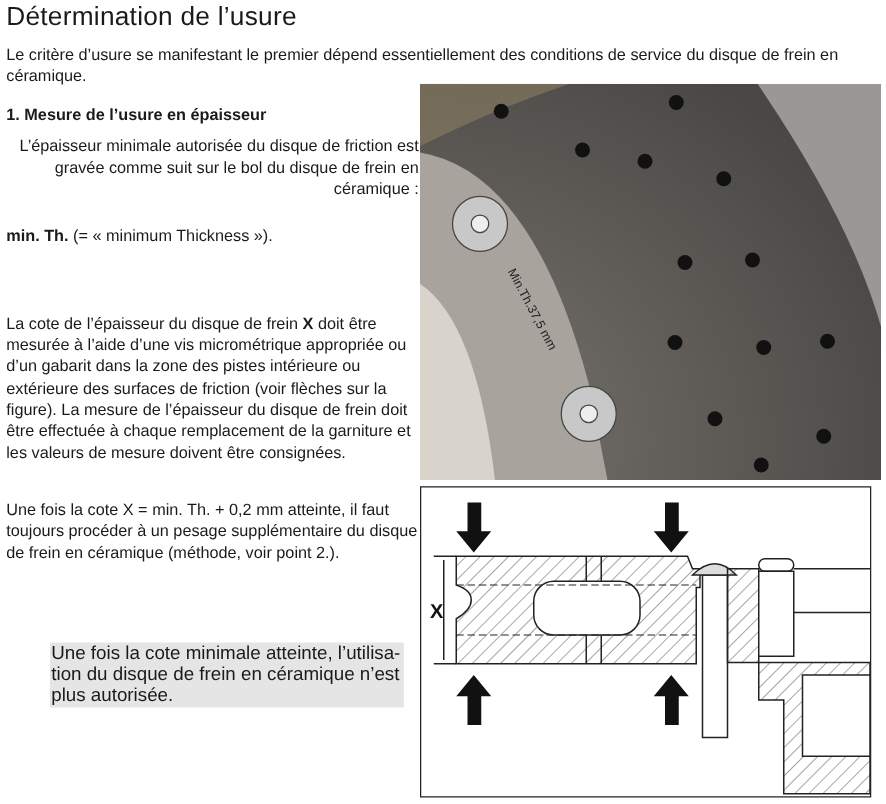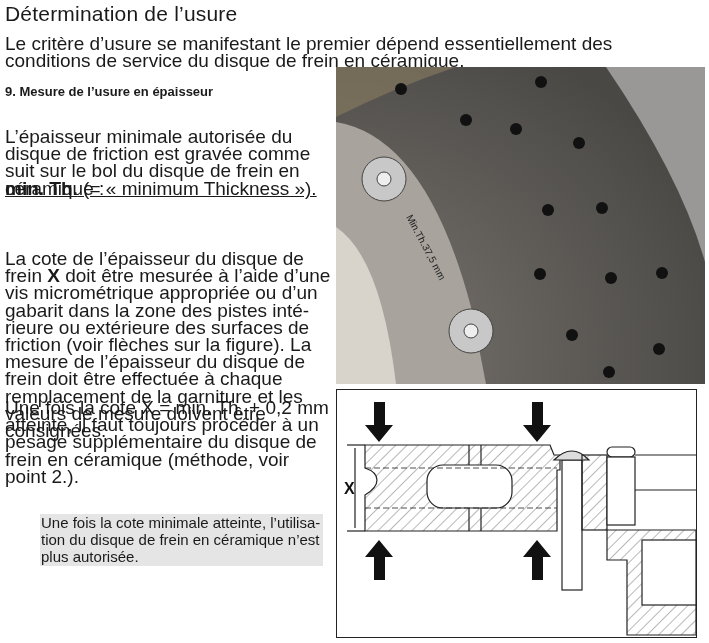--- a/index.html
+++ b/index.html
@@ -1,38 +1,38 @@
 <!DOCTYPE html>
 <html><head>
 <meta charset="utf-8">
 <style>
   html, body { margin:0; padding:0; background:#ffffff; }
   body { width:709px; height:643px; position:relative; overflow:hidden;
          font-family:"Liberation Sans", sans-serif; color:#1a1a1a; }
   .title { position:absolute; left:5px; top:2px; font-size:21px; font-weight:normal; letter-spacing:0.2px; }
-  .p { position:absolute; font-size:19px; line-height:17.2px; }
+  .p { position:absolute; font-size:13px; line-height:17.2px; }
   .intro { left:5px; top:35px; width:690px; }
   .h2 { position:absolute; left:5px; top:84px; font-size:13px; font-weight:bold; }
-  .p1 { left:5px; top:128px; width:330px; }
-  .p2 { left:5px; top:180px; width:330px;text-decoration:underline; }
+  .p1 { left:5px; top:108px; width:330px;text-align:right; }
+  .p2 { left:5px; top:180px; width:330px; }
   .p3 { left:5px; top:250px; width:330px; }
   .p4 { left:5px; top:379px; width:330px;margin-top:20px; }
   .note { position:absolute; left:40px; top:514px; width:282px; background:#e5e5e5;
           font-size:15px; line-height:17.2px; padding:0 0 0 1px; }
   .photo { position:absolute; left:336px; top:67px; width:369px; height:317px; overflow:hidden; }
   .diagram { position:absolute; left:336px; top:389px; width:359px; height:247px;
              border:1.5px solid #222; background:#fff; }
   b { font-weight:bold; }
 </style>
 </head>
 <body>
 
 <div class="title">Détermination de l’usure</div>
 <div class="p intro">Le critère d’usure se manifestant le premier dépend essentiellement des conditions de service du disque de frein en céramique.</div>
-<div class="h2">9. Mesure de l’usure en épaisseur</div>
+<div class="h2">1. Mesure de l’usure en épaisseur</div>
 <div class="p p1">L’épaisseur minimale autorisée du disque de friction est gravée comme suit sur le bol du disque de frein en céramique :</div>
 <div class="p p2"><b>min. Th.</b><span> (= « minimum Thickness »).</span></div>
 <div class="p p3"><span>La cote de l’épaisseur du disque de frein </span><b>X</b><span> doit être mesurée à l’aide d’une vis micrométrique appro­priée ou d’un gabarit dans la zone des pistes inté­rieure ou extérieure des surfaces de friction (voir flèches sur la figure). La mesure de l’épaisseur du disque de frein doit être effectuée à chaque rempla­cement de la garniture et les valeurs de mesure doi­vent être consignées.</span></div>
 <div class="p p4">Une fois la cote X = min. Th. + 0,2 mm atteinte, il faut toujours procéder à un pesage supplémentaire du disque de frein en céramique (méthode, voir point 2.).</div>
 <div class="note">Une fois la cote minimale atteinte, l’utilisa­tion du disque de frein en céramique n’est plus autorisée.</div>
 
 <div class="photo">
   <svg width="369" height="317" viewBox="0 0 369 317">
     <defs>
       <radialGradient id="disc" cx="0" cy="0.9" r="1.1">

